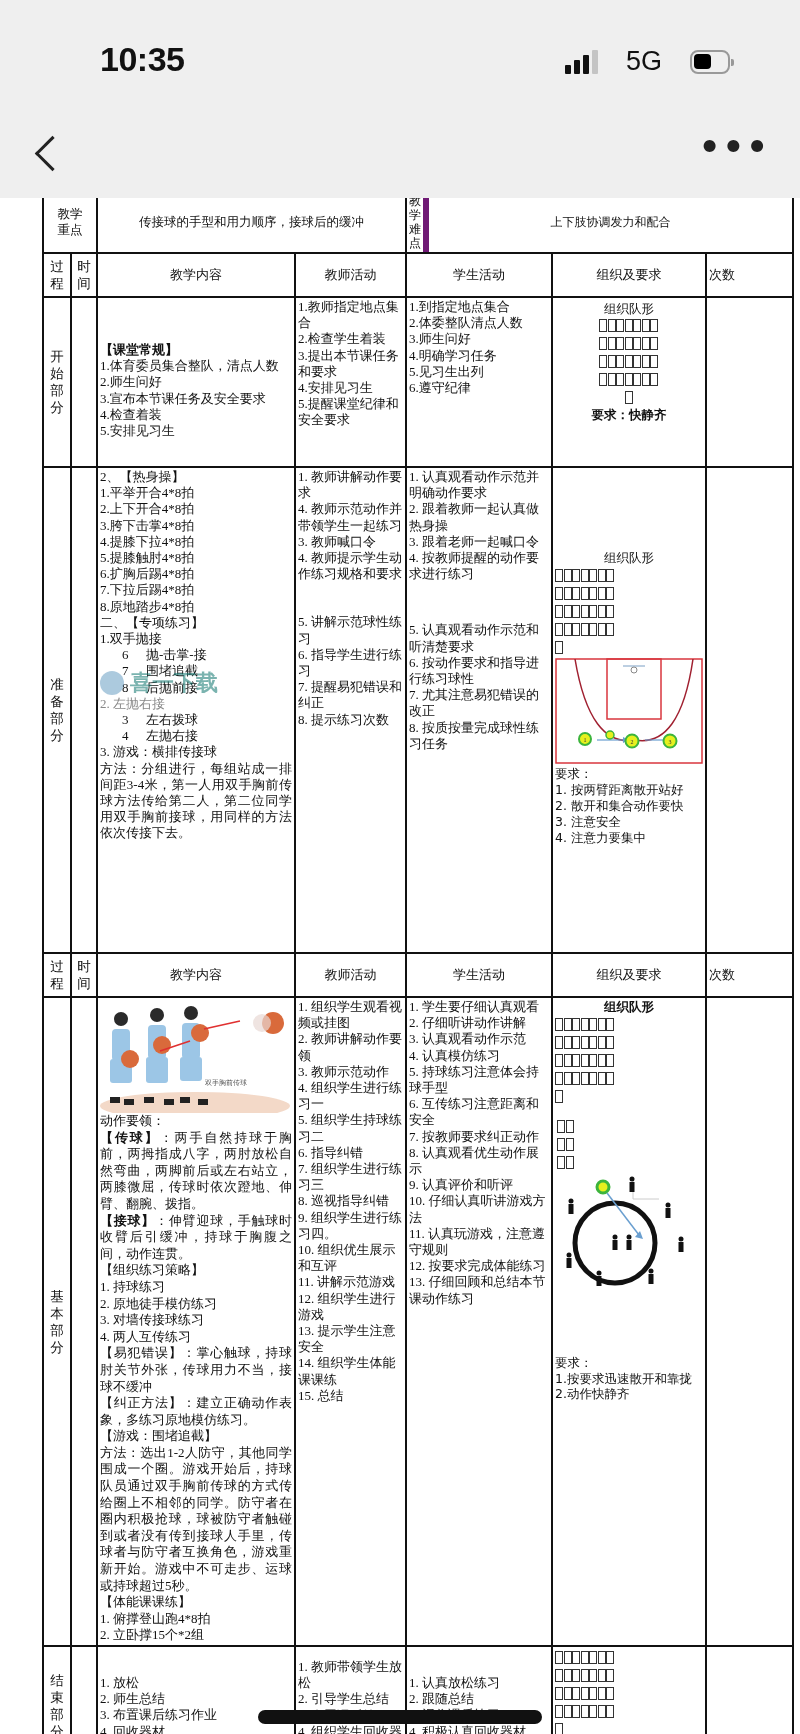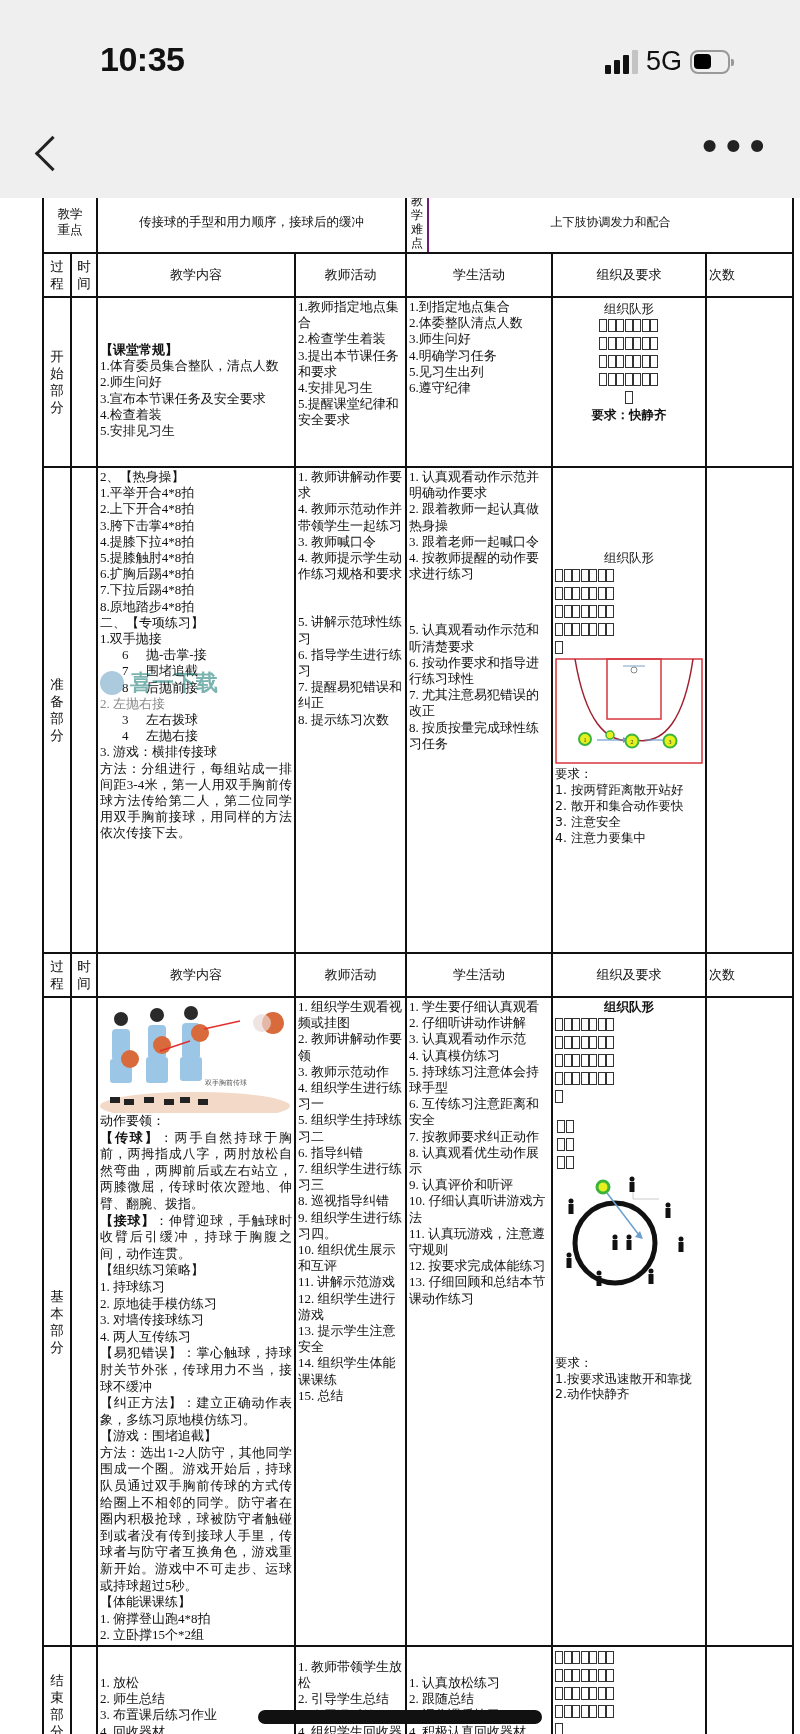--- a/index.html
+++ b/index.html
@@ -2,21 +2,21 @@
 <html><head>
 <meta charset="utf-8">
 <style>
   * { box-sizing: border-box; margin: 0; padding: 0; }
   html, body { width: 800px; height: 1734px; overflow: hidden; background: #ffffff; }
   body { position: relative; font-family: "DejaVu Sans", "Liberation Sans", sans-serif; color: #111; }
 
   
   .topbar { position: absolute; left: 0; top: 0; width: 800px; height: 198px; background: #efefef; z-index: 5; }
   .status-time { position: absolute; left: 100px; top: 40px; font-size: 34px; font-weight: bold; letter-spacing: -0.5px; color: #111; font-family: "Liberation Sans", sans-serif; }
-  .status-right { position: absolute; right: 70px; top: 46px; display: flex; align-items: center; gap: 8px; }
+  .status-right { position: absolute; right: 70px; top: 46px; display: flex; align-items: center; gap: 28px; }
   .signal { display: flex; align-items: flex-end; gap: 3px; height: 24px; }
   .signal span { width: 6px; background: #111; border-radius: 1px; }
   .signal span.dim { background: #c4c4c4; }
   .net { font-size: 27px; color: #111; font-family: "Liberation Sans", sans-serif; }
   .battery { position: relative; width: 40px; height: 24px; border: 2.5px solid #999; border-radius: 8px; }
   .battery::after { content: ""; position: absolute; right: -6px; top: 7px; width: 3px; height: 7px; background: #999; border-radius: 0 2px 2px 0; }
   .battery-fill { position: absolute; left: 2px; top: 2px; width: 17px; height: 15px; background: #000; border-radius: 4px; }
 
   .navbar { position: absolute; left: 0; top: 120px; width: 800px; height: 70px; }
   .back { position: absolute; left: 30px; top: 12px; width: 36px; height: 44px; cursor: pointer; }
@@ -81,21 +81,21 @@
         <col style="width:154px">
         <col style="width:87px">
   </colgroup>
 
   <tbody>
         <tr style="height:62px">
     <td colspan="2" class="vlabel" style="font-size:12.5px;line-height:16px"><span style="display:inline-block;width:30px">教学重点</span></td>
     <td colspan="2" class="c sans" style="font-size:12.5px;border-right:none">传接球的手型和用力顺序，接球后的缓冲</td>
     <td colspan="3" style="padding:0;border-left:2px solid #111">
       <div style="display:flex;height:60px;align-items:stretch">
-        <div class="vlabel" style="width:22px;border-right:2px solid #701a75;font-size:12px;line-height:14px;display:flex;align-items:center;justify-content:center;margin-left:0">
+        <div class="vlabel" style="width:22px;border-right:6px solid #701a75;font-size:12px;line-height:14px;display:flex;align-items:center;justify-content:center;margin-left:0">
                 <span style="display:inline-block;width:13px">教学难点</span>
               </div>
         <div class="sans" style="flex:1;display:flex;align-items:center;justify-content:center;font-size:12px">上下肢协调发力和配合</div>
       </div>
     </td>
   </tr>
 
   <tr>
     <td class="vlabel" style="height:44px"><span style="display:inline-block;width:14px">过程</span></td>
     <td class="vlabel"><span style="display:inline-block;width:14px">时间</span></td>

